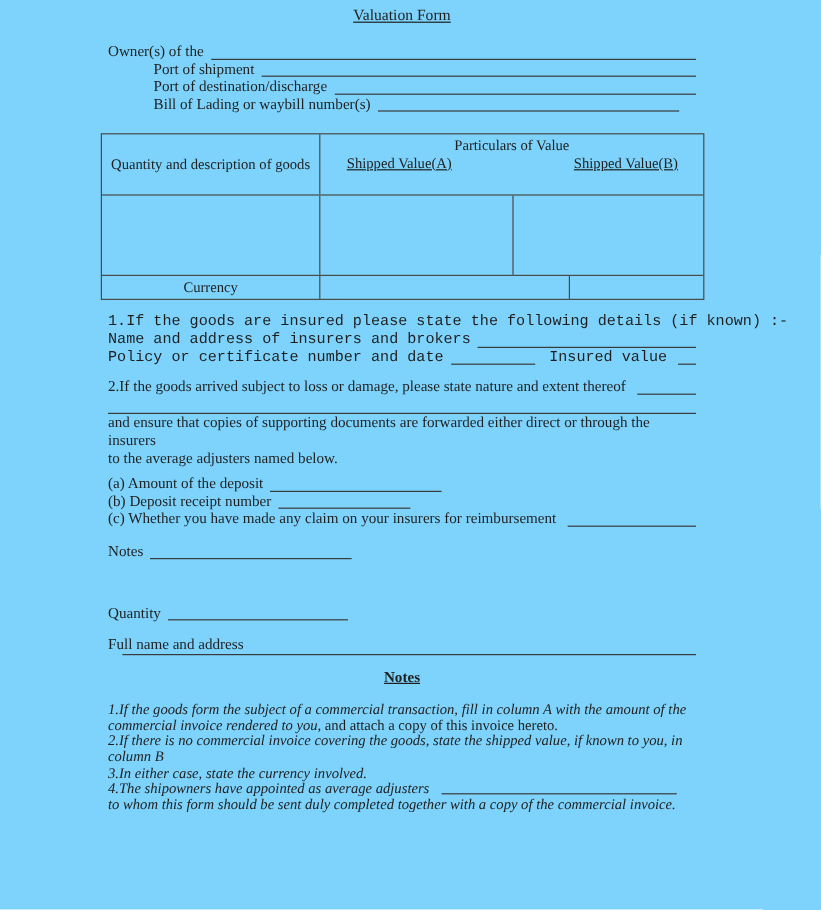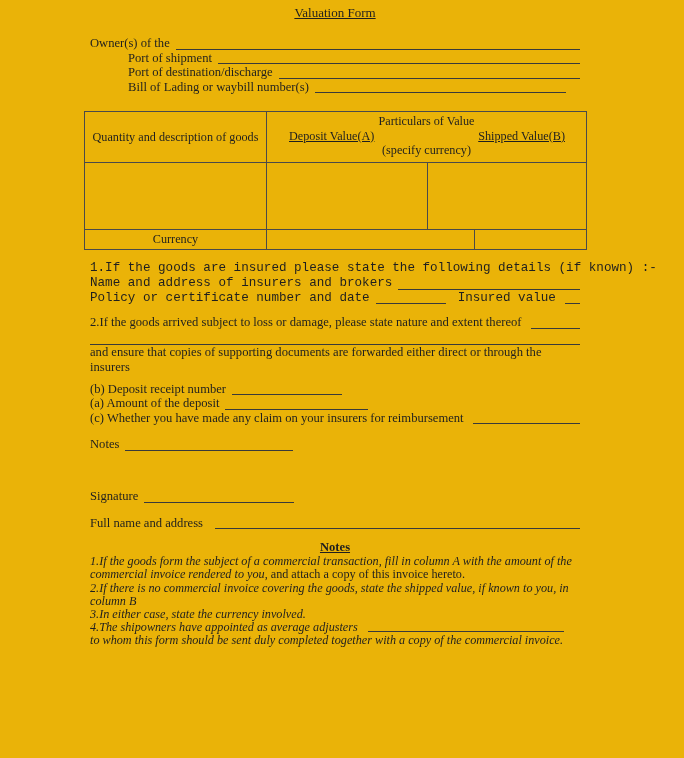--- a/index.html
+++ b/index.html
@@ -1,20 +1,20 @@
 <!DOCTYPE html>
 <html><head>
 <meta charset="utf-8">
 <style>
   html,body { margin:0; padding:0; background:#ffffff; }
   .page {
     position: relative;
     width: 684px; height: 758px;
     box-sizing: border-box;
-    background: #eab308;
+    background: #7dd3fc;
     padding: 5px 104px 0 90px;
     font-family: "Liberation Serif", "DejaVu Serif", serif;
     font-size: 12.6px;
     color: #1f1f1f;
     overflow: hidden;
   }
   .title {
     text-align: center;
     font-size: 13px;
     text-decoration: underline;
@@ -61,30 +61,30 @@
   .t-cell3 { flex: 1; }
 
   .sec1 { margin-top: 11px; font-family: Liberation Mono, monospace; }
   .sec2 { margin-top: 10px; }
   .sec3 { margin-top: 7px; }
   .fullblank { height: 14.6px; border-bottom: 1px solid #3a3a3a; }
   .gap-ins { flex: 0 0 12px; }
 
   .date-row { margin-top: 12px; }
   .sig-row { margin-top: 37px; }
-  .name-row { margin-top: 12px; }
+  .name-row { margin-top: 12px; flex-direction: column; }
   .name-row .blank { margin-left: 12px; }
 
   .notes-title {
     margin-top: 10px;
     text-align: center;
     font-weight: bold;
     text-decoration: underline;
   }
-  .notes { font-size: 12.2px; }
+  .notes { margin-top: 13px; font-size: 12.2px; }
   .nrow { display: flex; line-height: 13.2px; }
   .nrow .it { font-style: italic; white-space: pre; }
   .nrow .rm { font-style: normal; white-space: pre; }
   .nrow .blank { margin-bottom: 2px; }
 </style>
 </head>
 <body>
 
 <div class="page">
 
@@ -108,24 +108,23 @@
       <span class="blank"></span>
     </div>
   </div>
 
   <div class="vtable">
     <div class="t-hrow">
       <div class="t-c1h">Quantity and description of goods</div>
       <div class="t-c2h">
         <div class="t-pov">Particulars of Value</div>
         <div class="t-ivsv">
-          <span>Deposit Value(A)</span>
+          <span>Shipped Value(A)</span>
           <span>Shipped Value(B)</span>
         </div>
-        <div class="t-spec">(specify currency)</div>
       </div>
     </div>
     <div class="t-brow">
       <div class="t-cell1"></div>
       <div class="t-cell2"></div>
       <div class="t-cell3"></div>
     </div>
     <div class="t-crow">
       <div class="t-cell1">Currency</div>
       <div class="t-cell2"></div>
@@ -152,44 +151,47 @@
 
   <div class="sec2">
     <div class="frow">
       <span class="lbl">2.If the goods arrived subject to loss or damage, please state nature and extent thereof</span>
       <span class="blank" style="margin-left:9px;"></span>
     </div>
     <div class="fullblank"></div>
     <div class="frow">
       <span>and ensure that copies of supporting documents are forwarded either direct or through the insurers</span>
     </div>
+    <div class="frow">
+      <span>to the average adjusters named below.</span>
+    </div>
   </div>
 
   <div class="sec3">
+    <div class="frow">
+      <span class="lbl">(a) Amount of the deposit</span>
+      <span class="blank fixed" style="width:143px;"></span>
+    </div>
     <div class="frow">
       <span class="lbl">(b) Deposit receipt number</span>
       <span class="blank fixed" style="width:110px;"></span>
-    </div>
-    <div class="frow">
-      <span class="lbl">(a) Amount of the deposit</span>
-      <span class="blank fixed" style="width:143px;"></span>
     </div>
     <div class="frow">
       <span class="lbl">(c) Whether you have made any claim on your insurers for reimbursement</span>
       <span class="blank" style="margin-left:9px;"></span>
     </div>
   </div>
 
   <div class="frow date-row">
     <span class="lbl">Notes</span>
     <span class="blank fixed" style="width:168px;"></span>
   </div>
 
   <div class="frow sig-row">
-    <span class="lbl">Signature</span>
+    <span class="lbl">Quantity</span>
     <span class="blank fixed" style="width:150px;"></span>
   </div>
 
   <div class="frow name-row">
     <span class="lbl">Full name and address</span>
     <span class="blank"></span>
   </div>
 
   <div class="notes-title">Notes</div>
 

